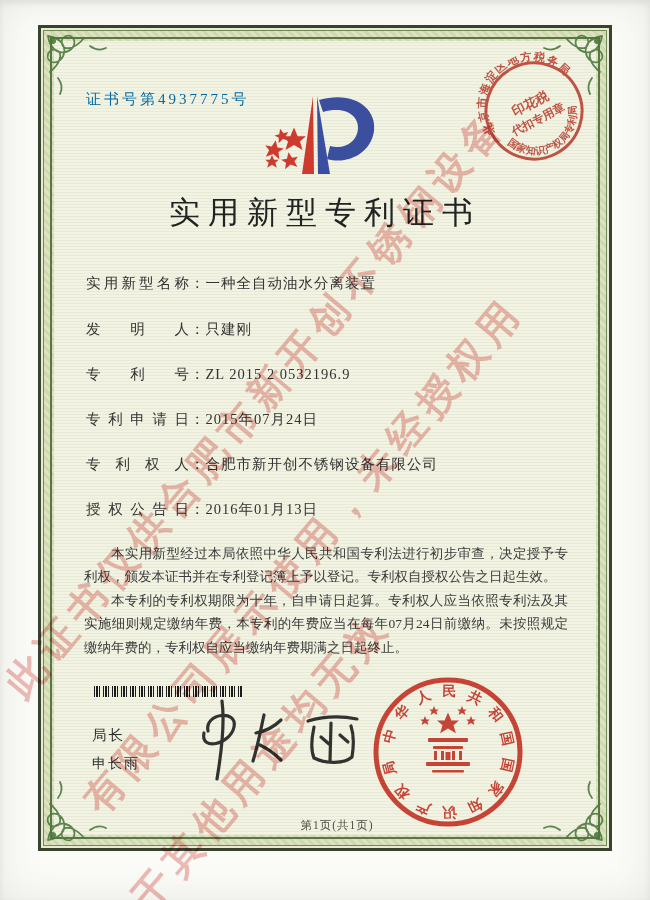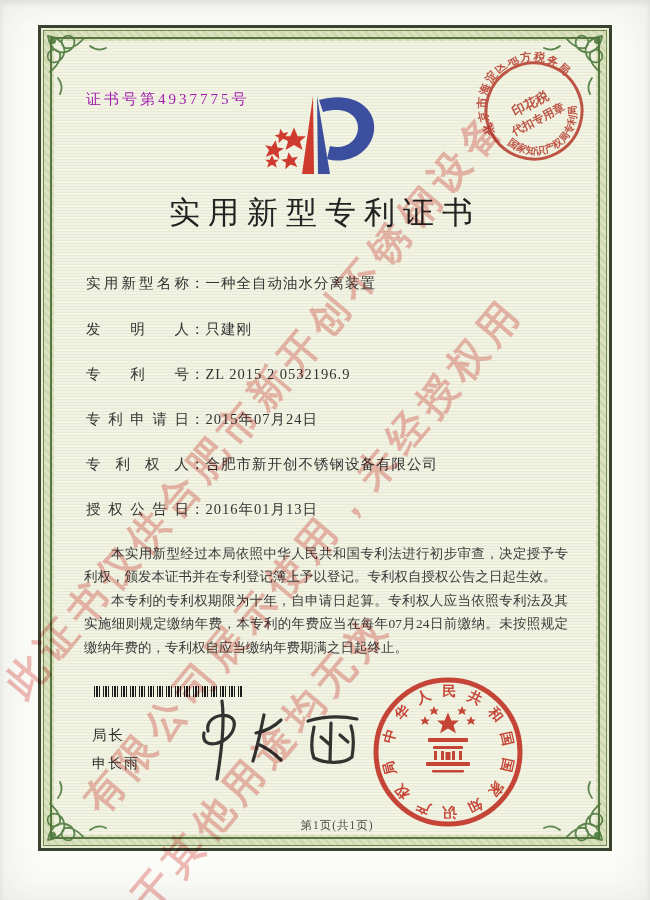--- a/index.html
+++ b/index.html
@@ -25,21 +25,21 @@
     position:absolute;inset:2px;background:#f2f3e3;
     background-image:repeating-linear-gradient(0deg, rgba(130,160,100,.10) 0 1px, rgba(0,0,0,0) 1px 3px);
   }
   .corner{position:absolute;width:70px;height:70px;opacity:.9;}
   .corner.tl{left:44px;top:32px;}
   .corner.tr{right:44px;top:32px;transform:scaleX(-1);}
   .corner.bl{left:44px;bottom:56px;transform:scaleY(-1);}
   .corner.br{right:44px;bottom:56px;transform:scale(-1,-1);}
   
   .content{position:absolute;inset:0;z-index:2;color:#2e2e2e;}
-  .cert-number{position:absolute;left:86px;top:90px;font-size:15px;letter-spacing:3px;color:#a21caf;}
+  .cert-number{position:absolute;left:86px;top:90px;font-size:15px;letter-spacing:3px;color:#0369a1;}
   .logo{position:absolute;left:245px;top:88px;}
   .title{position:absolute;left:0;right:0;top:192px;text-align:center;
          font-size:31px;font-weight:normal;letter-spacing:8px;color:#222;}
   .field{position:absolute;left:86px;font-size:14.5px;letter-spacing:1px;color:#333;white-space:nowrap;}
   .flabel{display:inline-block;width:104px;text-align:justify;text-align-last:justify;}
   .f0{top:274px}.f1{top:320px}.f2{top:365px}.f3{top:410px}.f4{top:455px}.f5{top:500px}
   .body-text{position:absolute;left:84px;top:526px;width:484px;font-size:13.5px;
              line-height:23.4px;text-align:justify;color:#3b3b3b;margin-top:16px;}
   .body-text p{margin:0;text-indent:2em;}
   .barcode{position:absolute;left:94px;top:686px;width:148px;height:11px;

